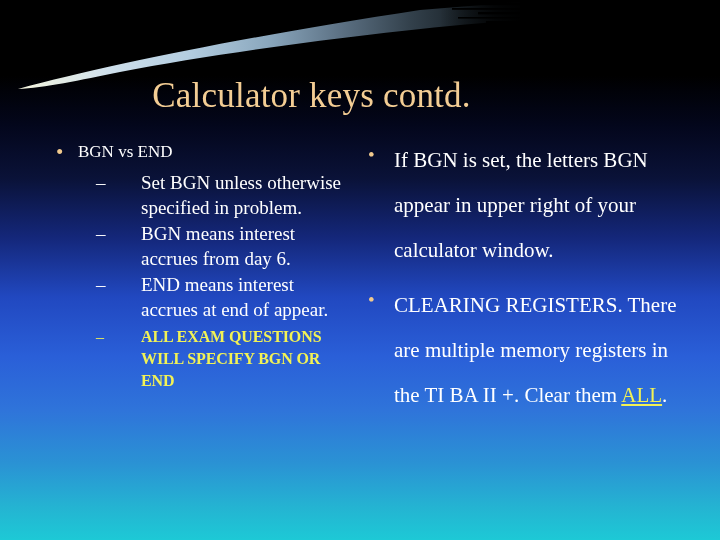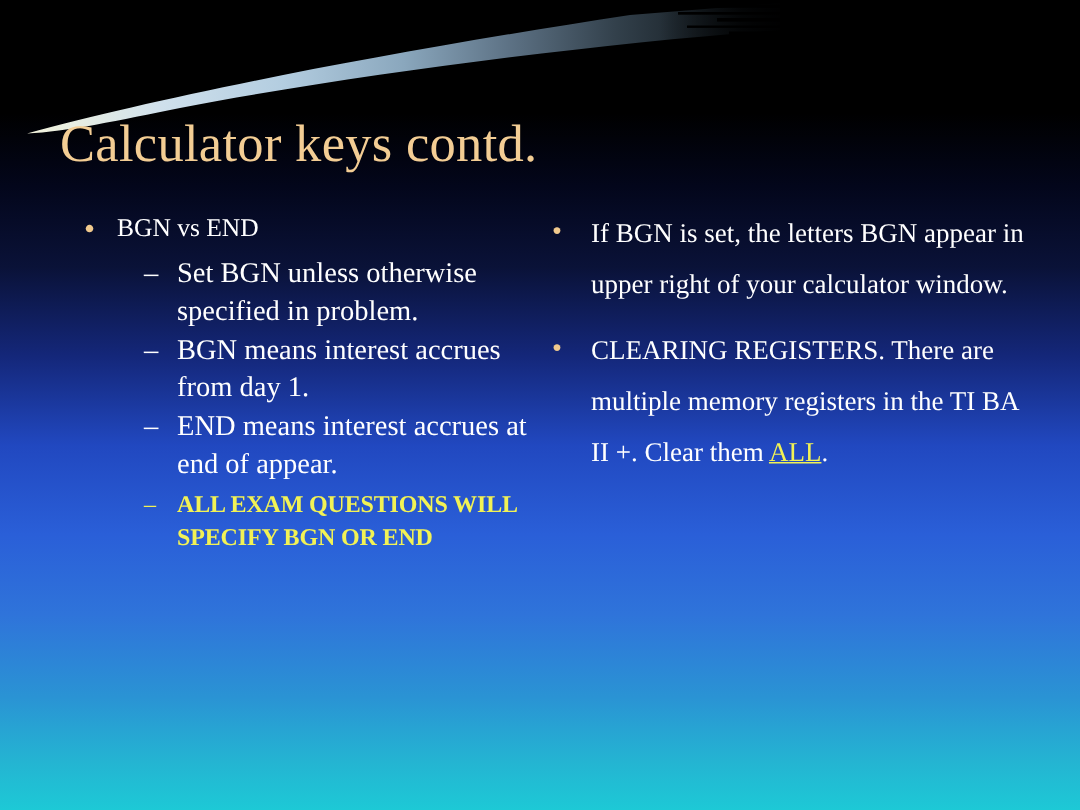--- a/index.html
+++ b/index.html
@@ -39,22 +39,22 @@
     height: 92px;
     pointer-events: none;
   }
 
   
   #title {
     position: absolute;
     left: 0;
     top: 76px;
     width: 593px;
-    text-align: left;
-    padding-left: 40px;
+    text-align: center;
+    padding-left: 30px;
     box-sizing: border-box;
     color: #f3cd94;
     font-size: 35px;
     line-height: 40px;
     letter-spacing: 0.2px;
     white-space: nowrap;
   }
 
   
   #body {
@@ -98,41 +98,42 @@
   }
 
   
   #col-right .lvl1 { margin-bottom: 10px; }
   #col-right .lvl1 .marker {
     width: 30px;
     font-size: 19px;
     line-height: 33px;
   }
   #col-right .lvl1 .txt {
-    font-size: 18px;
-    line-height: 34px;
+    font-size: 21px;
+    line-height: 45px;
   }
 
   
   .lvl2 {
     margin-left: 44px;
     margin-bottom: 1px;
   }
   .lvl2 .marker {
     flex: 0 0 auto;
     width: 22px;
     color: #ffffff;
     font-size: 19px;
     line-height: 25px;
   }
   .lvl2 .txt {
     flex: 1 1 auto;
     color: #ffffff;
     font-size: 19px;
     line-height: 25px;
+    margin-left: 23px;
   }
 
   
   .lvl2.warn { margin-top: 4px; }
   .lvl2.warn .marker { color: #f2f255; font-size: 16px; line-height: 22px; }
   .lvl2.warn .txt {
     color: #f2f255;
     font-weight: bold;
     font-size: 16px;
     line-height: 22px;
@@ -199,21 +200,21 @@
         <span class="txt">BGN vs END</span>
       </div>
 
       <div class="bullet-row lvl2">
         <span class="marker">–</span>
         <span class="txt">Set BGN unless otherwise specified in problem.</span>
       </div>
 
       <div class="bullet-row lvl2">
         <span class="marker">–</span>
-        <span class="txt">BGN means interest accrues from day 1.</span>
+        <span class="txt">BGN means interest accrues from day 6.</span>
       </div>
 
       <div class="bullet-row lvl2">
         <span class="marker">–</span>
         <span class="txt">END means interest accrues at end of appear.</span>
       </div>
 
       <div class="bullet-row lvl2 warn">
         <span class="marker">–</span>
         <span class="txt">ALL EXAM QUESTIONS WILL SPECIFY BGN OR END</span>

